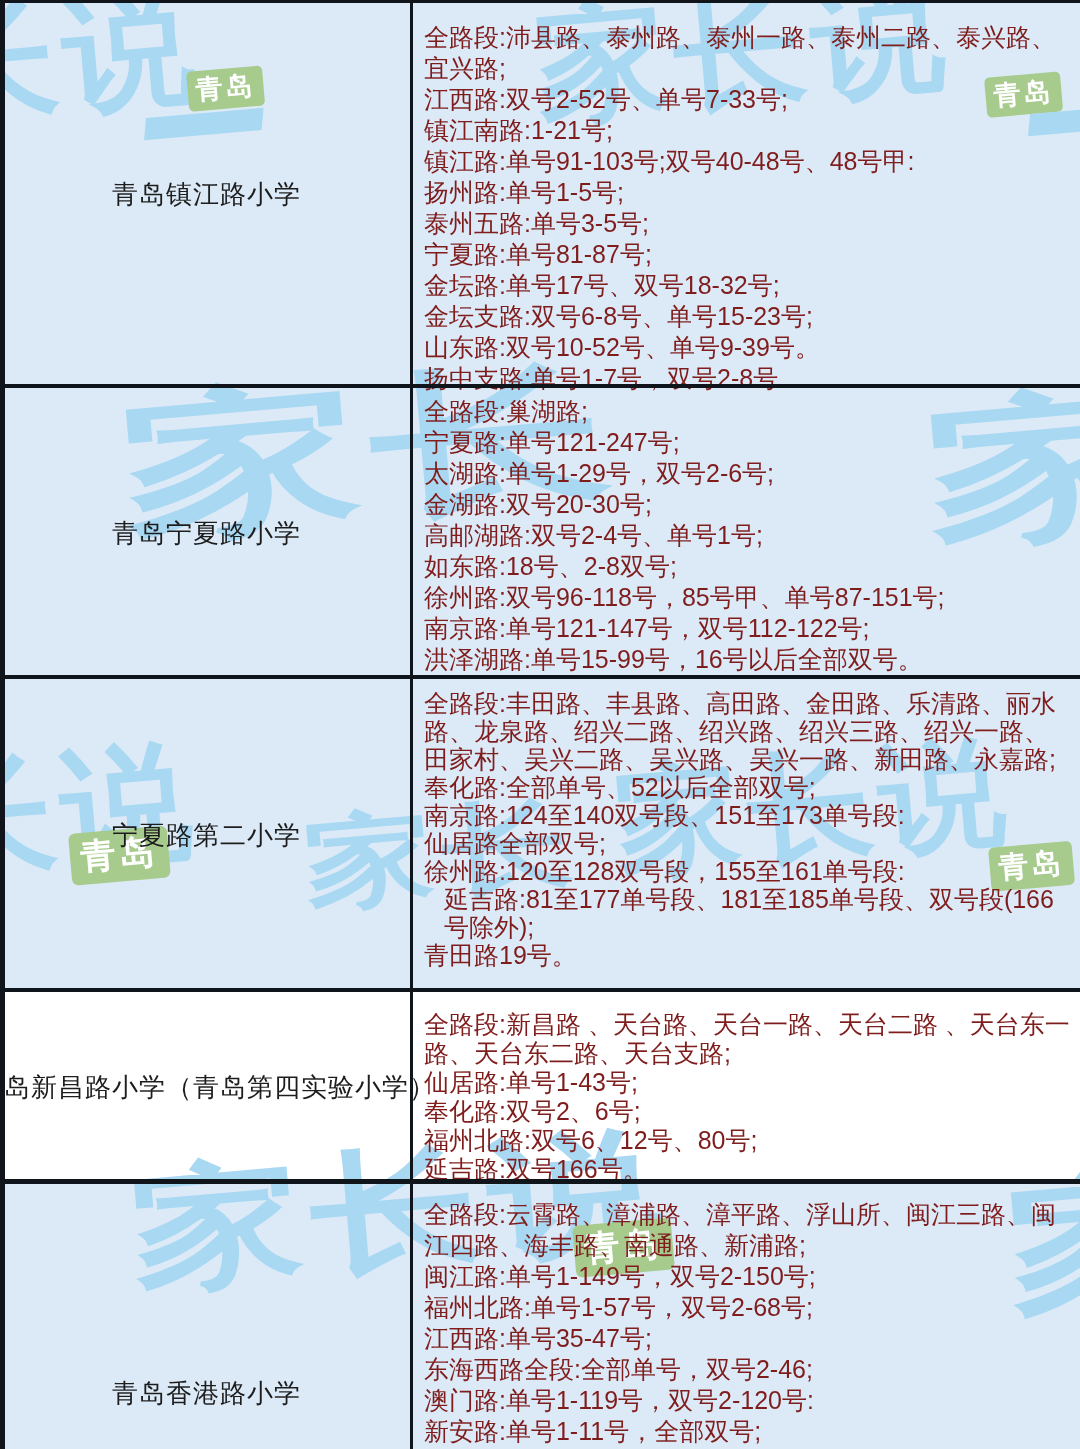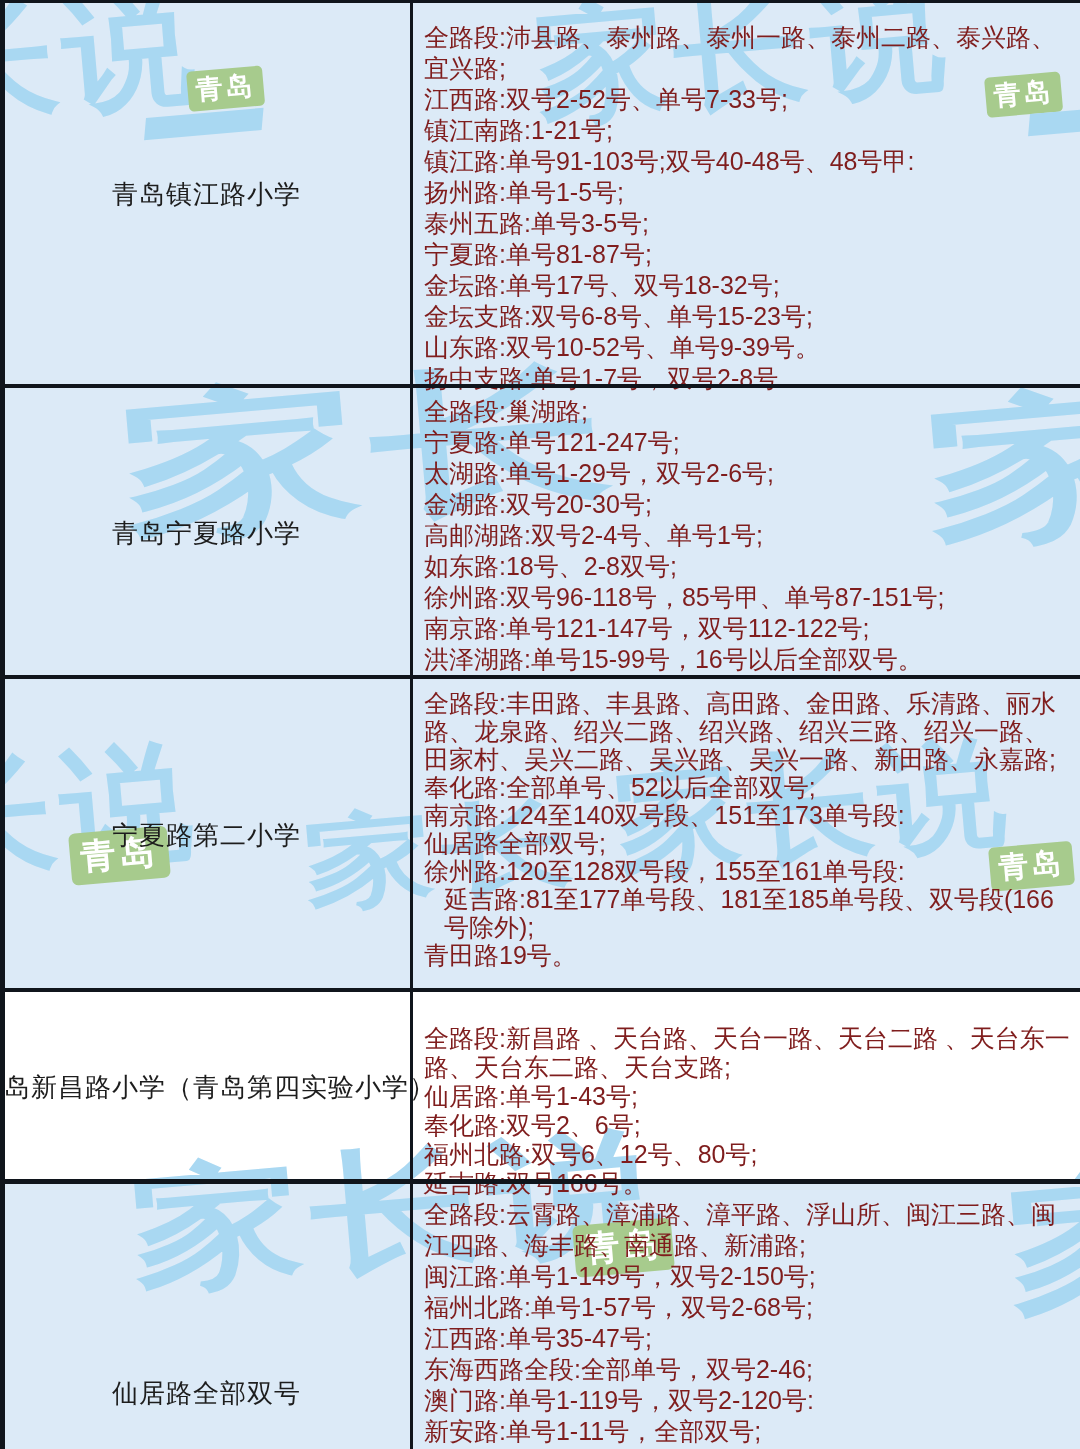--- a/index.html
+++ b/index.html
@@ -114,31 +114,31 @@
           <div class="entry" style="line-height: 28px;">仙居路全部双号;</div>
           <div class="entry" style="line-height: 28px;">徐州路:120至128双号段，155至161单号段:</div>
           <div class="entry" style="line-height: 28px; margin-left: 20px;">延吉路:81至177单号段、181至185单号段、双号段(166号除外);</div>
           <div class="entry" style="line-height: 28px;">青田路19号。</div>
         </div>
       </div>
       <div class="row" style="top: 992px; height: 191px;">
         <div class="cell school bg-white">
           <span class="school-name nowrap">青岛新昌路小学（青岛第四实验小学）</span>
         </div>
-        <div class="cell content bg-white" style="padding-top: 32px;">
+        <div class="cell content bg-white" style="padding-top: 18px;">
           <div class="entry" style="line-height: 29px;">全路段:新昌路 、天台路、天台一路、天台二路 、天台东一路、天台东二路、天台支路;</div>
           <div class="entry" style="line-height: 29px;">仙居路:单号1-43号;</div>
           <div class="entry" style="line-height: 29px;">奉化路:双号2、6号;</div>
           <div class="entry" style="line-height: 29px;">福州北路:双号6、12号、80号;</div>
           <div class="entry" style="line-height: 29px;">延吉路:双号166号。</div>
         </div>
       </div>
       <div class="row" style="top: 1183px; height: 420px;">
         <div class="cell school bg-blue">
-          <span class="school-name">仙居路全部双号</span>
+          <span class="school-name">青岛香港路小学</span>
         </div>
         <div class="cell content bg-blue" style="padding-top: 16px;">
           <div class="entry" style="line-height: 31px;">全路段:云霄路、漳浦路、漳平路、浮山所、闽江三路、闽江四路、海丰路、南通路、新浦路;</div>
           <div class="entry" style="line-height: 31px;">闽江路:单号1-149号，双号2-150号;</div>
           <div class="entry" style="line-height: 31px;">福州北路:单号1-57号，双号2-68号;</div>
           <div class="entry" style="line-height: 31px;">江西路:单号35-47号;</div>
           <div class="entry" style="line-height: 31px;">东海西路全段:全部单号，双号2-46;</div>
           <div class="entry" style="line-height: 31px;">澳门路:单号1-119号，双号2-120号:</div>
           <div class="entry" style="line-height: 31px;">新安路:单号1-11号，全部双号;</div>
           <div class="entry" style="line-height: 31px;">南京路:双号2-98号，单号1-99号:</div>

